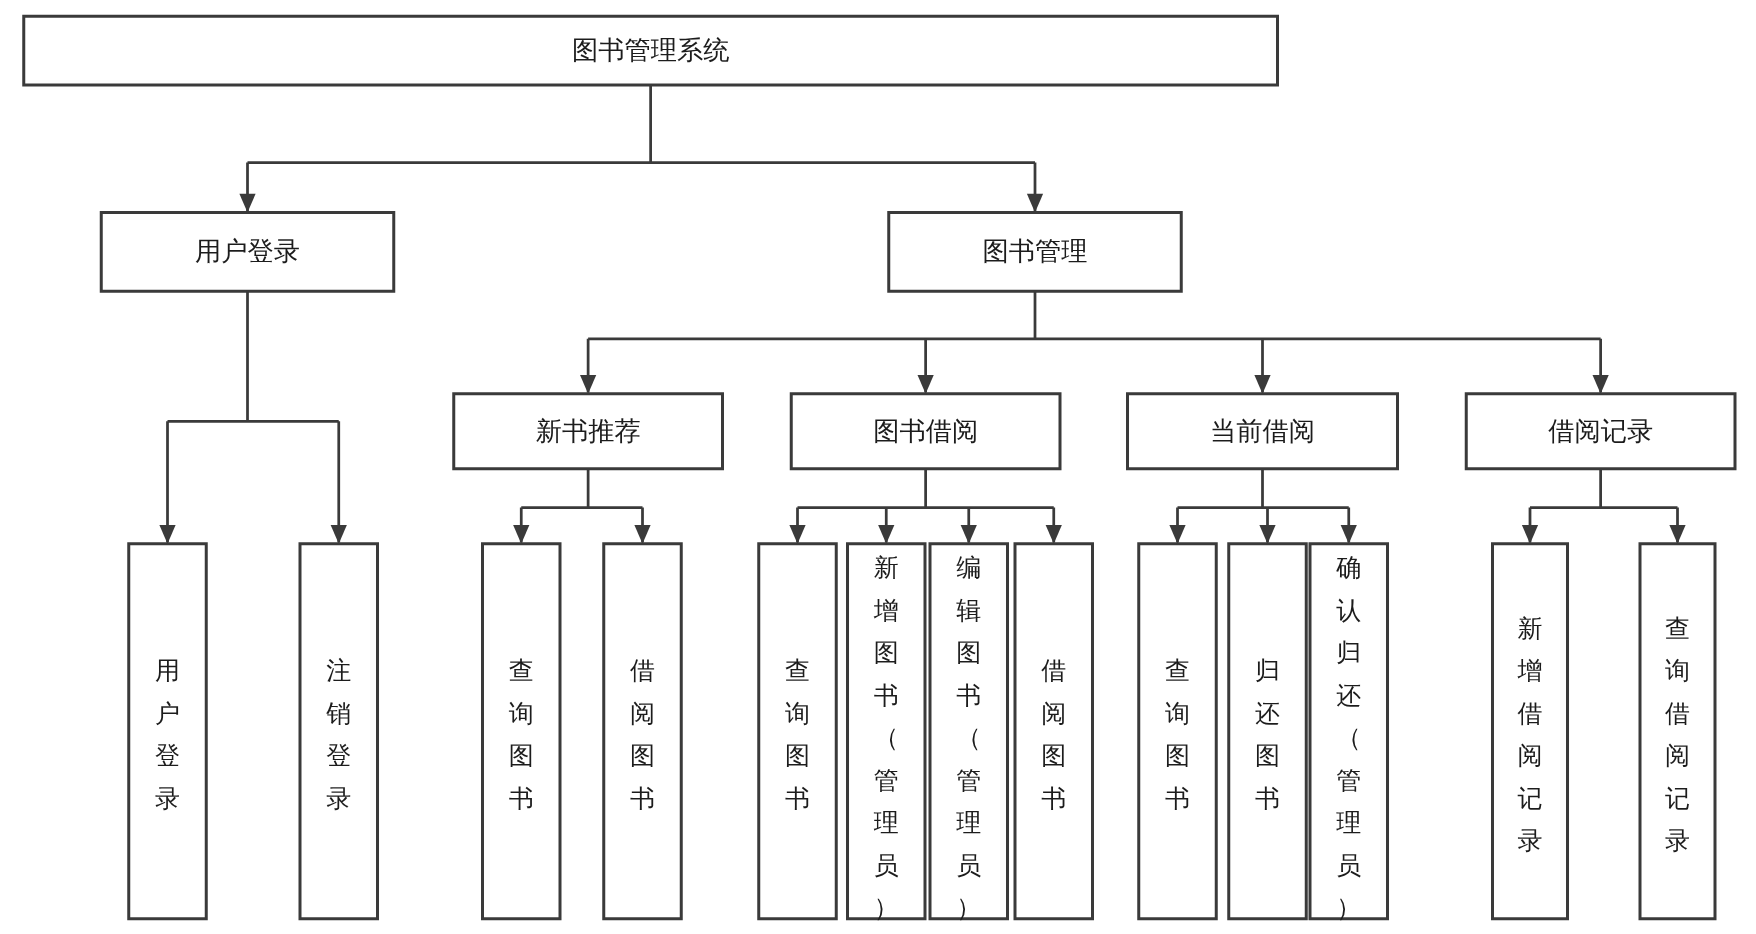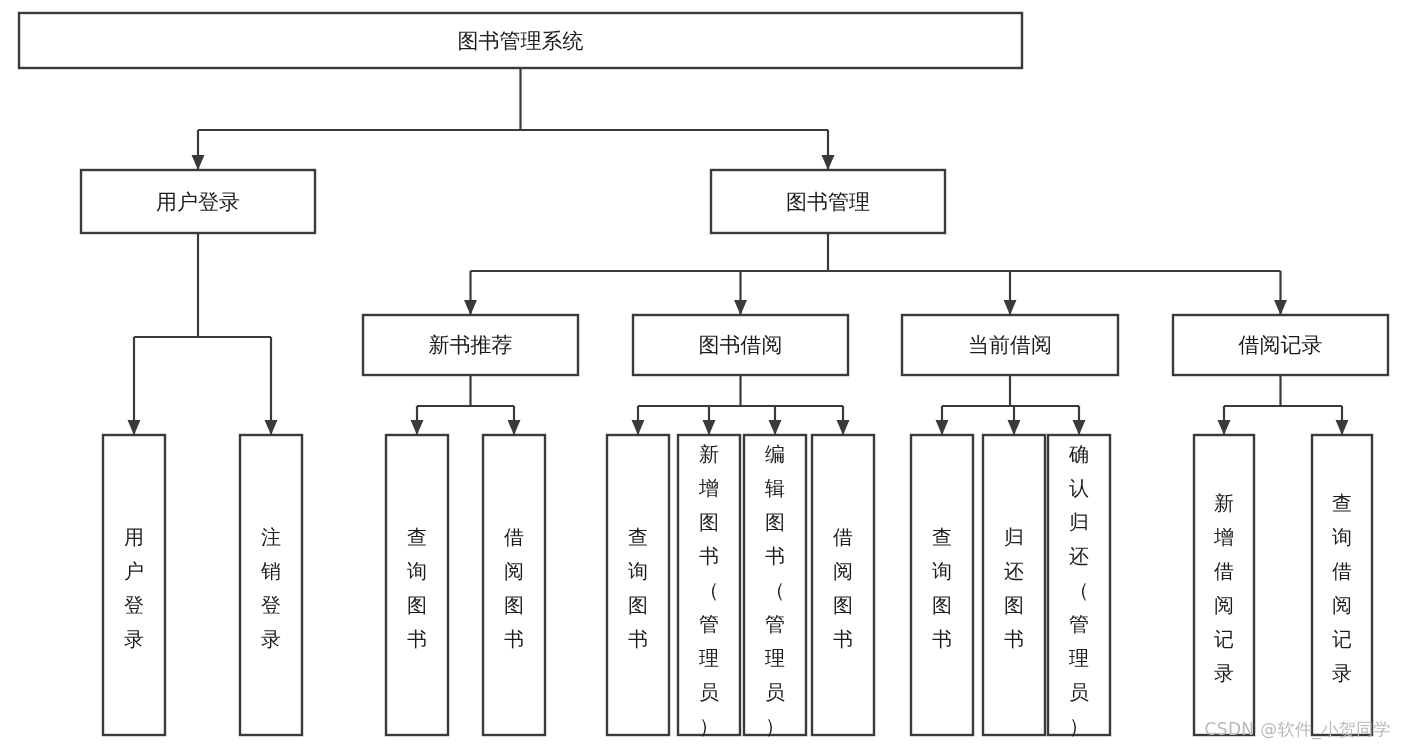--- a/index.html
+++ b/index.html
@@ -204,14 +204,13 @@
         <g>
           <rect class="node-rect" x="1194" y="435" width="60" height="300"></rect>
           <text class="node-label-v" x="1224" y="509.52"><tspan x="1224" dy="0">新</tspan><tspan x="1224" dy="34">增</tspan><tspan x="1224" dy="34">借</tspan><tspan x="1224" dy="34">阅</tspan><tspan x="1224" dy="34">记</tspan><tspan x="1224" dy="34">录</tspan></text>
         </g>
         <g>
           <rect class="node-rect" x="1312" y="435" width="60" height="300"></rect>
           <text class="node-label-v" x="1342" y="509.52"><tspan x="1342" dy="0">查</tspan><tspan x="1342" dy="34">询</tspan><tspan x="1342" dy="34">借</tspan><tspan x="1342" dy="34">阅</tspan><tspan x="1342" dy="34">记</tspan><tspan x="1342" dy="34">录</tspan></text>
         </g>
       </g>
   </svg>
-  <div class="watermark-text">CSDN @软件_小贺同学</div>
 </div>
 
 </body></html>

